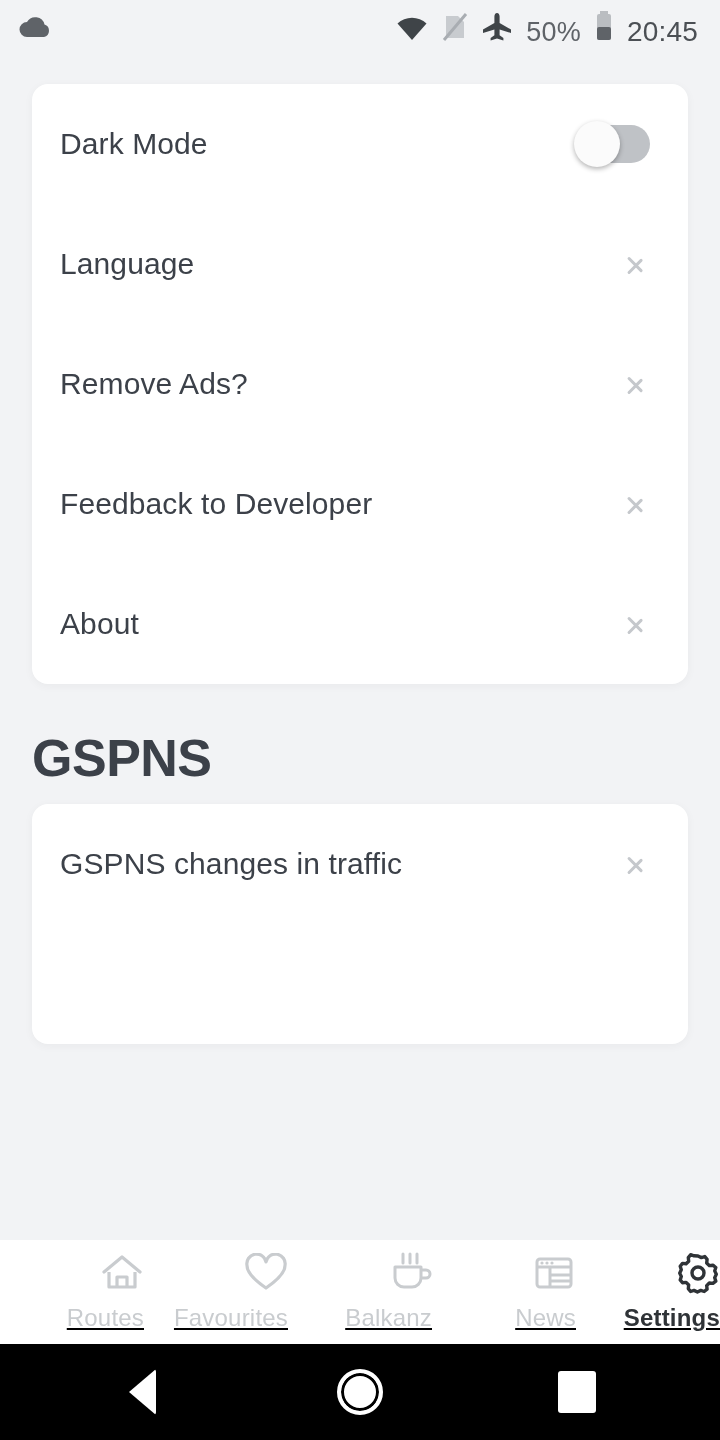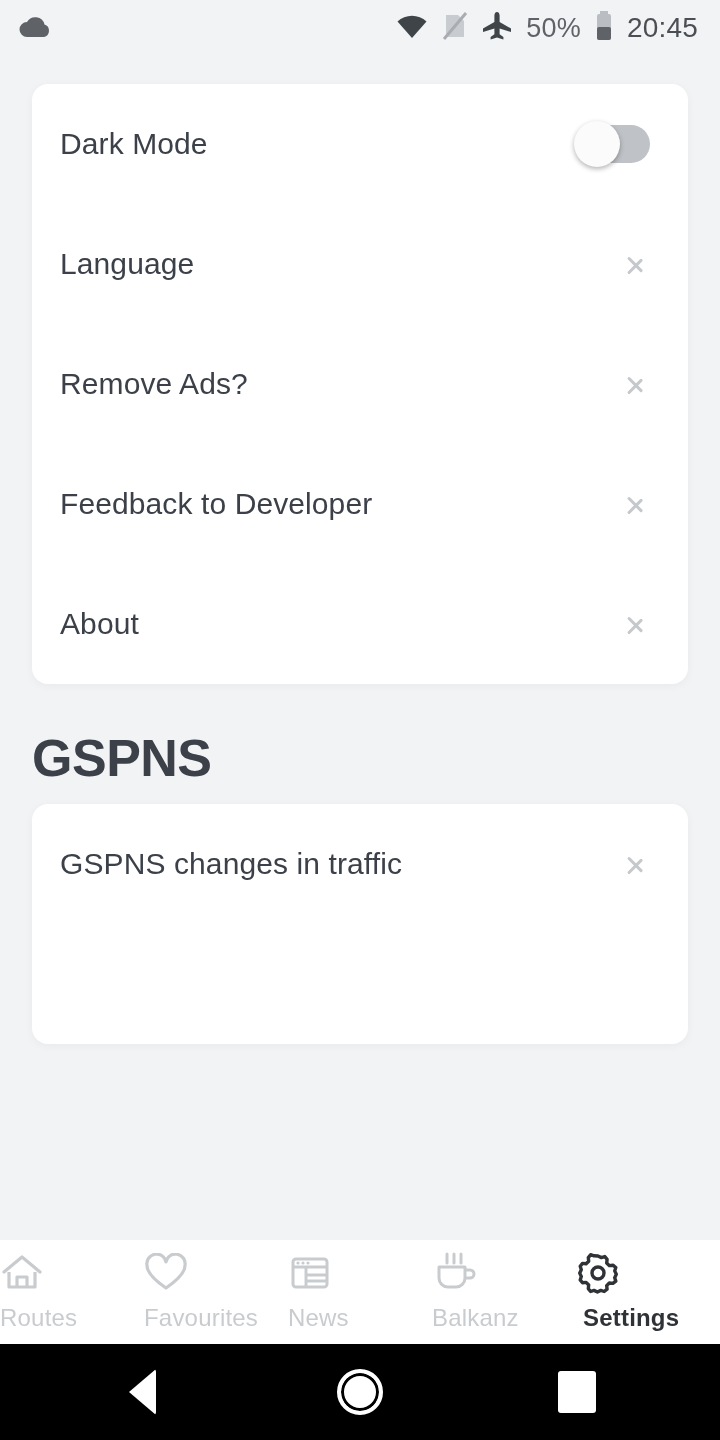--- a/index.html
+++ b/index.html
@@ -18,21 +18,21 @@
 
   
   .statusbar {
     height:56px;
     flex:0 0 56px;
     background:#f2f3f5;
     display:flex; align-items:center;
     padding:0 22px 0 18px;
   }
   .status-left { display:flex; align-items:center; gap:10px; }
-  .status-right { margin-left:auto; display:flex; align-items:center; gap:13px; }
+  .status-right { margin-left:auto; display:flex; align-items:flex-end; gap:13px; }
   .status-text {
     font-size:27px; font-weight:400; color:#5f6368;
     letter-spacing:0.2px; line-height:1;
   }
   .clock { font-size:28px; color:#4b4f54; }
 
   
   .content {
     flex:1 1 auto;
     position:relative;
@@ -107,22 +107,23 @@
     flex:0 0 104px;
     height:104px;
     background:#ffffff;
     display:flex;
     align-items:center;
     z-index:5;
   }
   .navitem {
     flex:1 1 0;
     display:flex; flex-direction:column;
-    align-items:flex-start; justify-content:center;
+    align-items:flex-end; justify-content:center;
     gap:10px;
+    text-decoration:underline;
   }
   .navitem .nav-ico { height:42px; display:flex; align-items:center; justify-content:center; }
   .navitem .nav-label {
     font-size:24px;
     color:#c9cccf;
     letter-spacing:0.2px;
   }
   .navitem.active .nav-label { color:#2f3337; font-weight:600;margin-left:7px; }
 
   
@@ -274,51 +275,51 @@
       <span class="nav-label">Routes</span>
     </div>
 
     <div class="navitem">
       <span class="nav-ico">
         <svg width="44" height="40" viewBox="0 0 44 40">
           <path d="M22 35 C6 24 3 17 3 12.5 A9.5 9.5 0 0 1 22 9 A9.5 9.5 0 0 1 41 12.5 C41 17 38 24 22 35 Z" fill="none" stroke="#c9cccf" stroke-width="3.2" stroke-linejoin="round"></path>
         </svg>
       </span>
       <span class="nav-label">Favourites</span>
+    </div>
+
+    <div class="navitem">
+      <span class="nav-ico">
+        <svg width="44" height="42" viewBox="0 0 44 42">
+          <line x1="15" y1="2" x2="15" y2="11" stroke="#c9cccf" stroke-width="3" stroke-linecap="round"></line>
+          <line x1="22" y1="2" x2="22" y2="11" stroke="#c9cccf" stroke-width="3" stroke-linecap="round"></line>
+          <line x1="29" y1="2" x2="29" y2="11" stroke="#c9cccf" stroke-width="3" stroke-linecap="round"></line>
+          <path d="M7 15 H33 V26 A9 9 0 0 1 24 35 H16 A9 9 0 0 1 7 26 Z" fill="none" stroke="#c9cccf" stroke-width="3" stroke-linejoin="round"></path>
+          <path d="M33 18 H38 A4 4 0 0 1 38 26 H33" fill="none" stroke="#c9cccf" stroke-width="3" stroke-linejoin="round"></path>
+        </svg>
+      </span>
+      <span class="nav-label">Balkanz</span>
     </div>
 
     <div class="navitem">
       <span class="nav-ico">
         <svg width="44" height="40" viewBox="0 0 44 40">
           <rect x="5" y="6" width="34" height="28" rx="3" fill="none" stroke="#c9cccf" stroke-width="3"></rect>
           <line x1="5" y1="14" x2="39" y2="14" stroke="#c9cccf" stroke-width="3"></line>
           <circle cx="10" cy="10" r="1.6" fill="#c9cccf"></circle>
           <circle cx="15" cy="10" r="1.6" fill="#c9cccf"></circle>
           <circle cx="20" cy="10" r="1.6" fill="#c9cccf"></circle>
           <line x1="18" y1="14" x2="18" y2="34" stroke="#c9cccf" stroke-width="3"></line>
           <line x1="18" y1="22" x2="39" y2="22" stroke="#c9cccf" stroke-width="3"></line>
           <line x1="18" y1="28" x2="39" y2="28" stroke="#c9cccf" stroke-width="3"></line>
         </svg>
       </span>
       <span class="nav-label">News</span>
     </div>
 
-    <div class="navitem">
-      <span class="nav-ico">
-        <svg width="44" height="42" viewBox="0 0 44 42">
-          <line x1="15" y1="2" x2="15" y2="11" stroke="#c9cccf" stroke-width="3" stroke-linecap="round"></line>
-          <line x1="22" y1="2" x2="22" y2="11" stroke="#c9cccf" stroke-width="3" stroke-linecap="round"></line>
-          <line x1="29" y1="2" x2="29" y2="11" stroke="#c9cccf" stroke-width="3" stroke-linecap="round"></line>
-          <path d="M7 15 H33 V26 A9 9 0 0 1 24 35 H16 A9 9 0 0 1 7 26 Z" fill="none" stroke="#c9cccf" stroke-width="3" stroke-linejoin="round"></path>
-          <path d="M33 18 H38 A4 4 0 0 1 38 26 H33" fill="none" stroke="#c9cccf" stroke-width="3" stroke-linejoin="round"></path>
-        </svg>
-      </span>
-      <span class="nav-label">Balkanz</span>
-    </div>
-
     <div class="navitem active">
       <span class="nav-ico">
         <svg width="44" height="42" viewBox="0 0 44 42">
           <path d="M22 4 l3.4 1.6 l3.4 -1.1 l2.3 2.9 l-0.4 3.6 l2.6 2.6 l3.6 -0.4 l2.9 2.3 l-1.1 3.4 l1.6 3.4 l-1.6 3.4 l1.1 3.4 l-2.9 2.3 l-3.6 -0.4 l-2.6 2.6 l0.4 3.6 l-2.9 2.3 l-3.4 -1.1 l-3.4 1.6 l-3.4 -1.6 l-3.4 1.1 l-2.3 -2.9 l0.4 -3.6 l-2.6 -2.6 l-3.6 0.4 l-2.3 -2.9 l1.1 -3.4 l-1.6 -3.4 l1.6 -3.4 l-1.1 -3.4 l2.3 -2.9 l3.6 0.4 l2.6 -2.6 l-0.4 -3.6 l2.3 -2.9 l3.4 1.1 Z" fill="none" stroke="#2f3337" stroke-width="3.4" stroke-linejoin="round"></path>
           <circle cx="22" cy="21" r="6" fill="none" stroke="#2f3337" stroke-width="3.4"></circle>
         </svg>
       </span>
       <span class="nav-label">Settings</span>
     </div>
 

